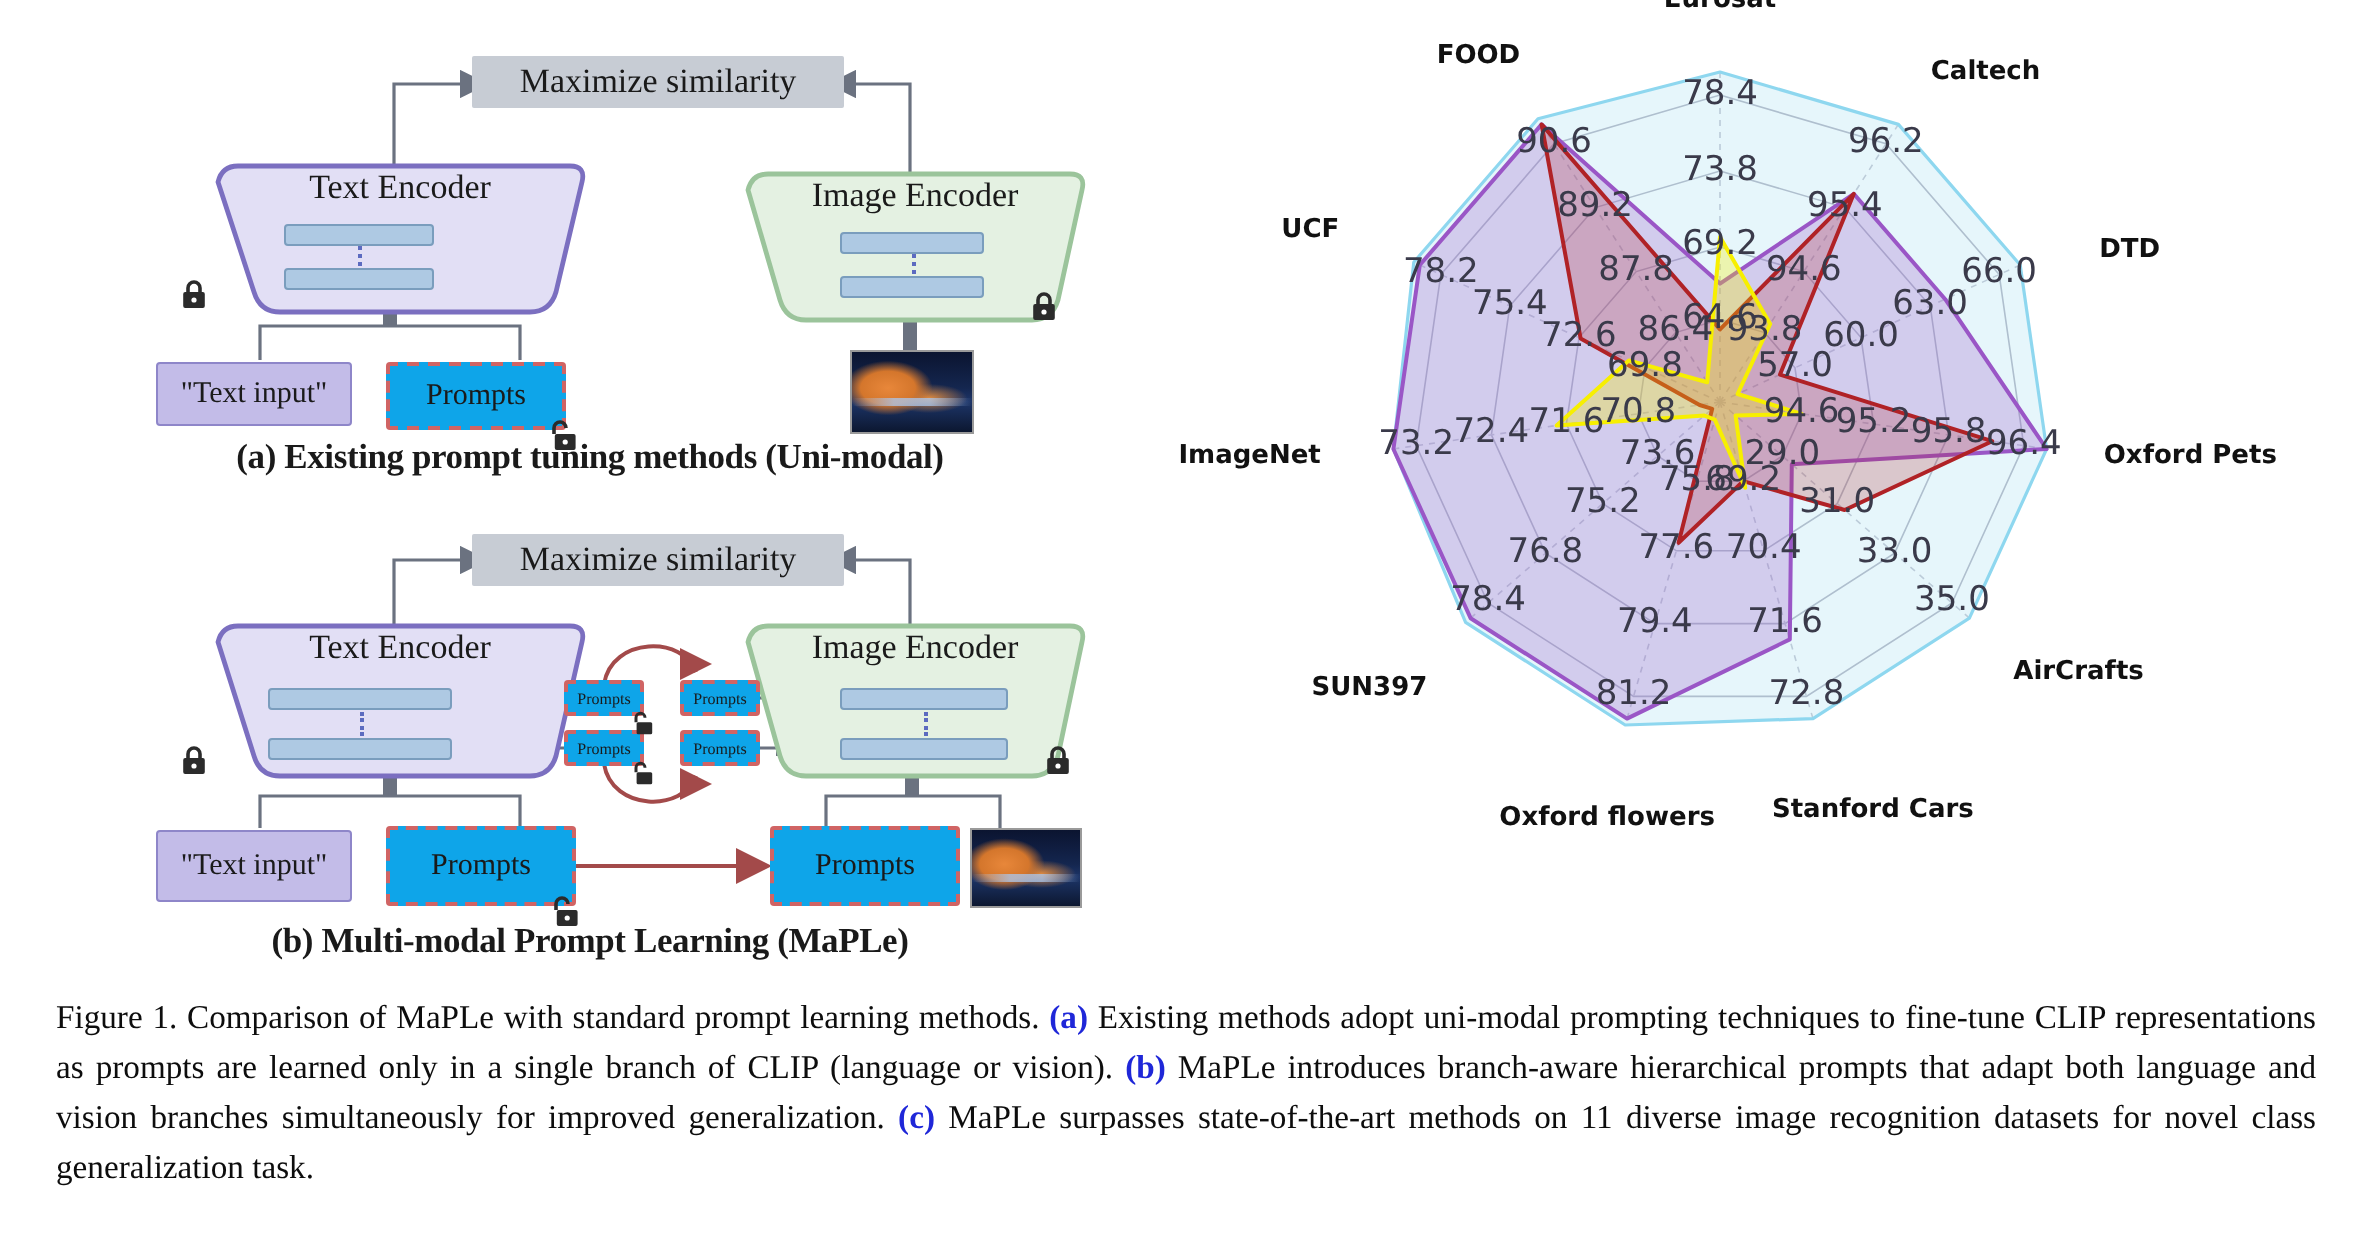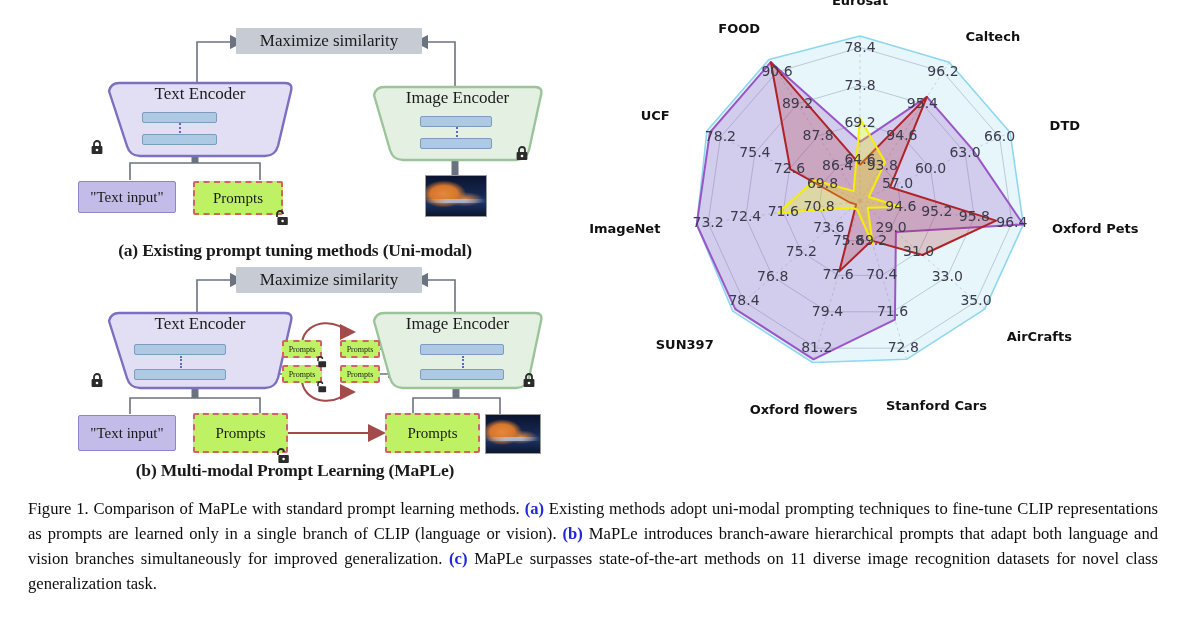--- a/index.html
+++ b/index.html
@@ -40,21 +40,21 @@
   .evdots {
     position:absolute; width:0; border-left:2px dotted #5c6bc0; height:10px;
   }
   .textinput {
     position:absolute; background:#c3bce8; border:1px solid #8e86c9;
     font-size:15px; color:#1a1a1a; text-align:center;
     display:flex; align-items:center; justify-content:center;
     border-radius:2px;
   }
   .promptbox {
-    position:absolute; background:#bef264; border:2px dashed #d06464;
+    position:absolute; background:#0ea5e9; border:2px dashed #d06464;
     font-size:15px; color:#1a1a1a; text-align:center;
     display:flex; align-items:center; justify-content:center;
     border-radius:2px;
   }
   .promptbox.mini { font-size:8px; border-width:2px; }
   .catimg {
     position:absolute;
     border:1px solid #9a9a9a;
     background:
       radial-gradient(ellipse 60% 55% at 30% 45%, #e8873a 0%, #d4762c 38%, rgba(212,118,44,0) 62%),
@@ -73,21 +73,21 @@
 
   
   .radar-wrap { position:absolute; left:0; top:0; width:618px; height:440px; }
   .axis-label {
     position:absolute; font-family:"DejaVu Sans", sans-serif;
     font-weight:bold; font-size:13px; color:#111;
     white-space:nowrap;
   }
   .tick-label {
     position:absolute; font-family:"DejaVu Sans", sans-serif;
-    font-size:14px; color:#3a3a4a; white-space:nowrap;
+    font-size:17px; color:#3a3a4a; white-space:nowrap;
     transform:translate(-50%,-50%);
   }
   .legend {
     position:absolute; left:8px; top:420px; width:602px; height:30px;
     border:1px solid #d9d9d9; background:#fff; border-radius:3px;
     display:flex; align-items:center; justify-content:space-around;
     padding:0 6px;
   }
   .legend .item { display:flex; align-items:center; gap:8px; }
   .legend .swatch { width:40px; height:7px; border-radius:1px; display:block; }
@@ -167,21 +167,21 @@
       <path d="M4,6 V4 a3,3 0 0 1 6,0 V6" fill="none" stroke="#2b2b2b" stroke-width="1.8"></path>
       <rect x="1.6" y="6" width="10.8" height="8" rx="1" fill="#2b2b2b"></rect>
       <circle cx="7" cy="10" r="1.3" fill="#fff"></circle>
     </svg>
     <svg class="lock" style="left:243px; top:201px; width:16px; height:17px;" viewBox="0 0 16 17">
       <path d="M4,8 V5 a3,3 0 0 1 6,0" fill="none" stroke="#2b2b2b" stroke-width="1.8"></path>
       <rect x="4.4" y="8" width="10.4" height="8" rx="1" fill="#2b2b2b"></rect>
       <circle cx="9.6" cy="12" r="1.3" fill="#fff"></circle>
     </svg>
 
-    <div class="subcap" style="top:232px;">(a) Existing prompt tuning methods (Uni-modal)</div>
+    <div class="subcap" style="top:210px;">(a) Existing prompt tuning methods (Uni-modal)</div>
   </div>
 
   <div class="panel-b">
 
     <svg class="wires" width="530" height="215">
       <defs>
         <marker id="ahGray2" markerWidth="9" markerHeight="9" refX="7" refY="4.5" orient="auto">
           <path d="M0,0 L9,4.5 L0,9 Z" fill="#6b7280"></path>
         </marker>
         <marker id="ahRed" markerWidth="9" markerHeight="9" refX="7" refY="4.5" orient="auto">

